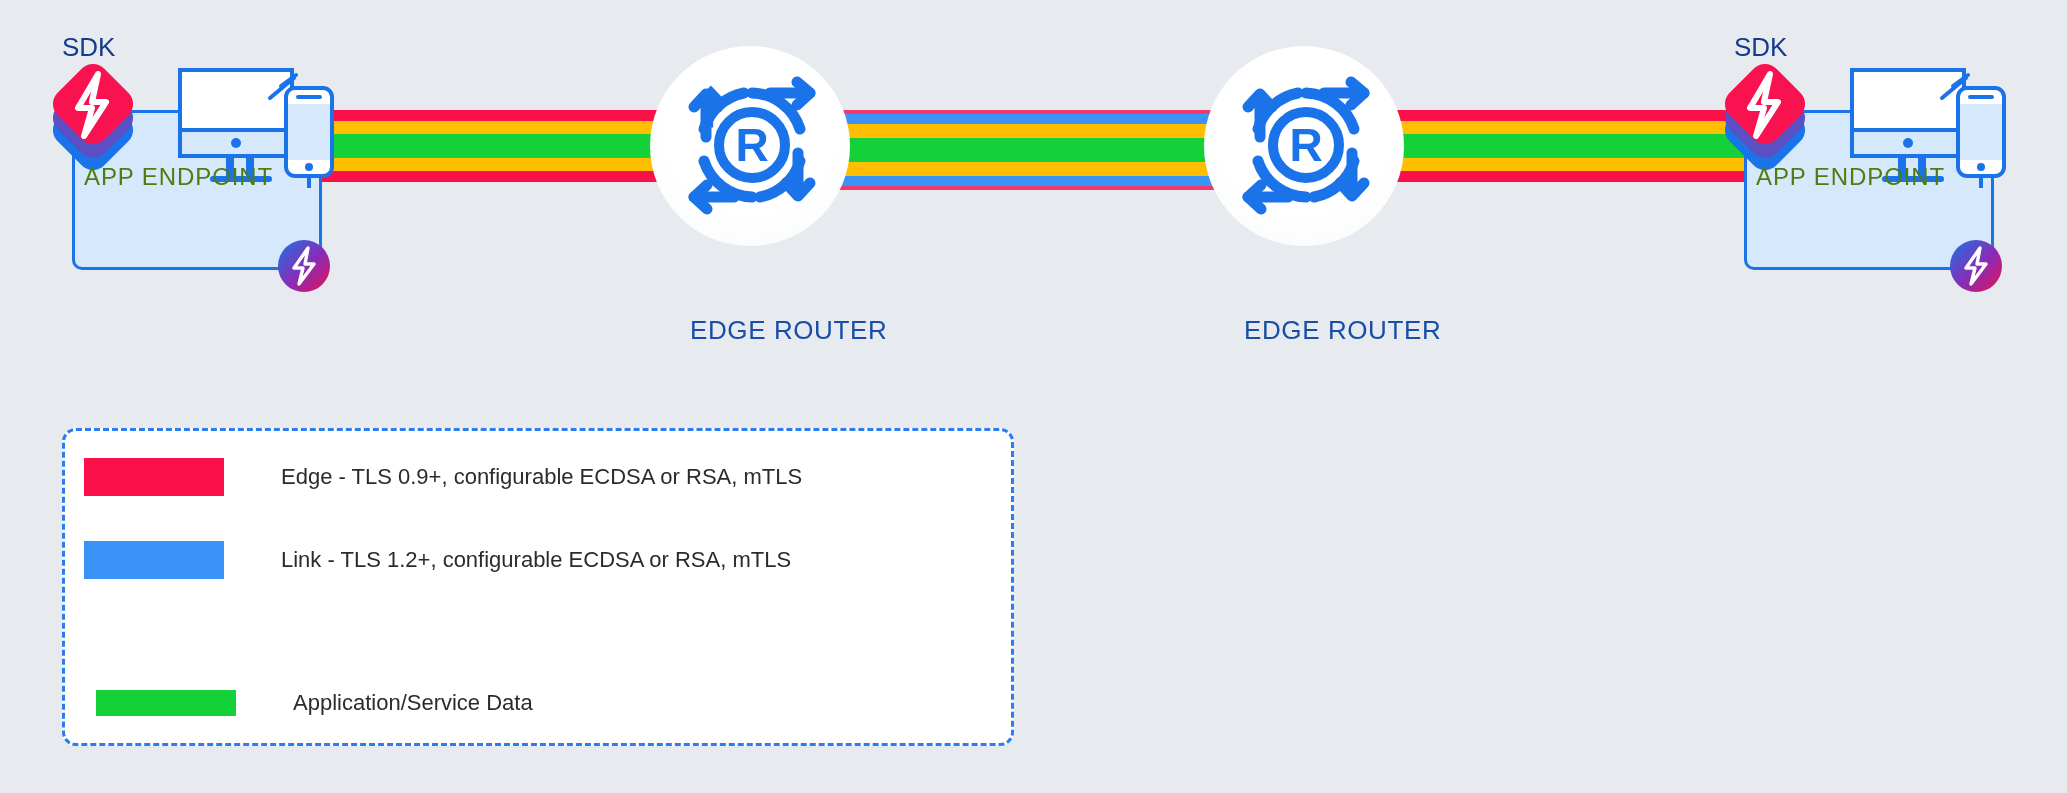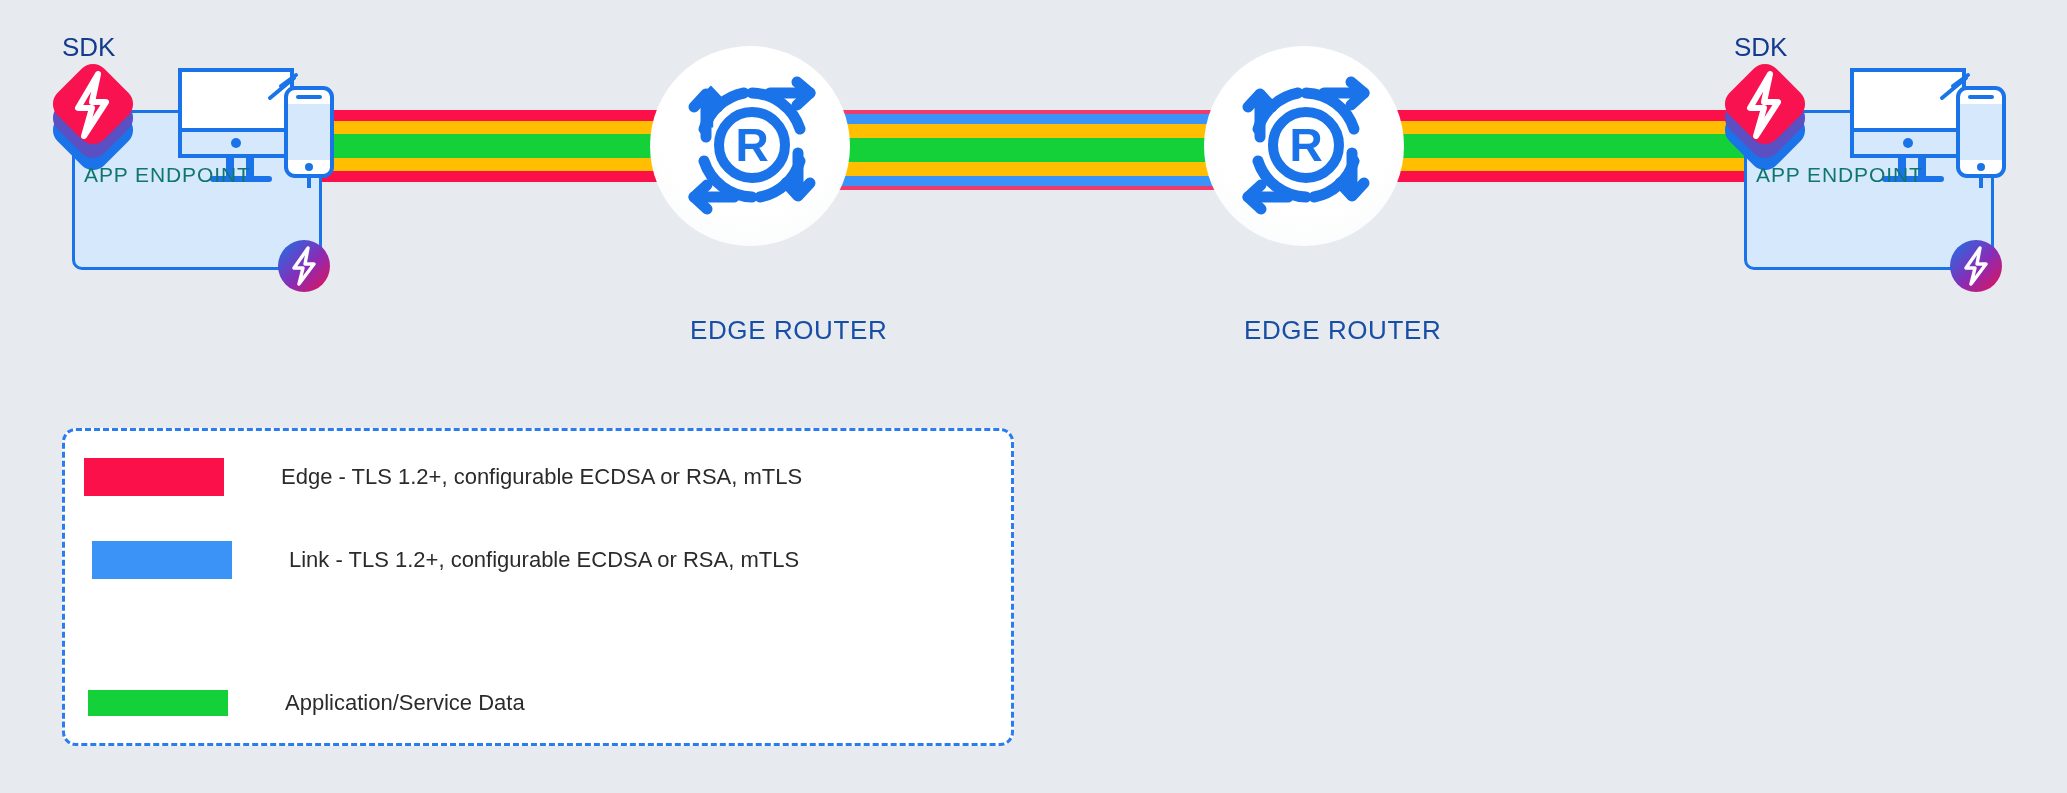--- a/index.html
+++ b/index.html
@@ -21,22 +21,22 @@
   
   .endpoint-box{
     position:absolute;
     background:#d6e8fb;
     border:3px solid #1a73e8;
     border-radius:10px;
     box-sizing:border-box;
   }
   .endpoint-label{
     position:absolute;
-    color:#0f766e;
-    font-size:21px;
+    color:#4d7c0f;
+    font-size:24px;
     letter-spacing:.9px;
     white-space:nowrap;
     font-family:"Liberation Sans", sans-serif;
   }
   .sdk-label{
     position:absolute;
     color:#123a8f;
     font-size:26px;
     white-space:nowrap;
   }
@@ -279,27 +279,27 @@
       </defs>
       <circle cx="26" cy="26" r="26" fill="url(#boltgradR)"></circle>
       <path d="M30 8 L16 28 L25 28 L21 44 L36 24 L27 24 Z" fill="none" stroke="#ffffff" stroke-width="3.4" stroke-linejoin="round"></path>
     </svg>
   </div>
 
   <div class="legend" style="left:62px;top:428px;width:952px;height:318px;"></div>
 
   <div class="legend-row" style="left:84px;top:458px;width:900px;height:38px;">
     <div class="legend-swatch" style="background:#fb1049;"></div>
-    <div class="legend-text">Edge - TLS 1.2+, configurable ECDSA or RSA, mTLS</div>
-  </div>
-
-  <div class="legend-row" style="left:92px;top:541px;width:900px;height:38px;">
+    <div class="legend-text">Edge - TLS 0.9+, configurable ECDSA or RSA, mTLS</div>
+  </div>
+
+  <div class="legend-row" style="left:84px;top:541px;width:900px;height:38px;">
     <div class="legend-swatch" style="background:#3c93f7;"></div>
     <div class="legend-text">Link - TLS 1.2+, configurable ECDSA or RSA, mTLS</div>
   </div>
 
 
-  <div class="legend-row" style="left:88px;top:690px;width:900px;height:26px;">
+  <div class="legend-row" style="left:96px;top:690px;width:900px;height:26px;">
     <div class="legend-swatch" style="background:#14d13a;height:26px;"></div>
     <div class="legend-text">Application/Service Data</div>
   </div>
 
 </div>
 
 </body></html>

